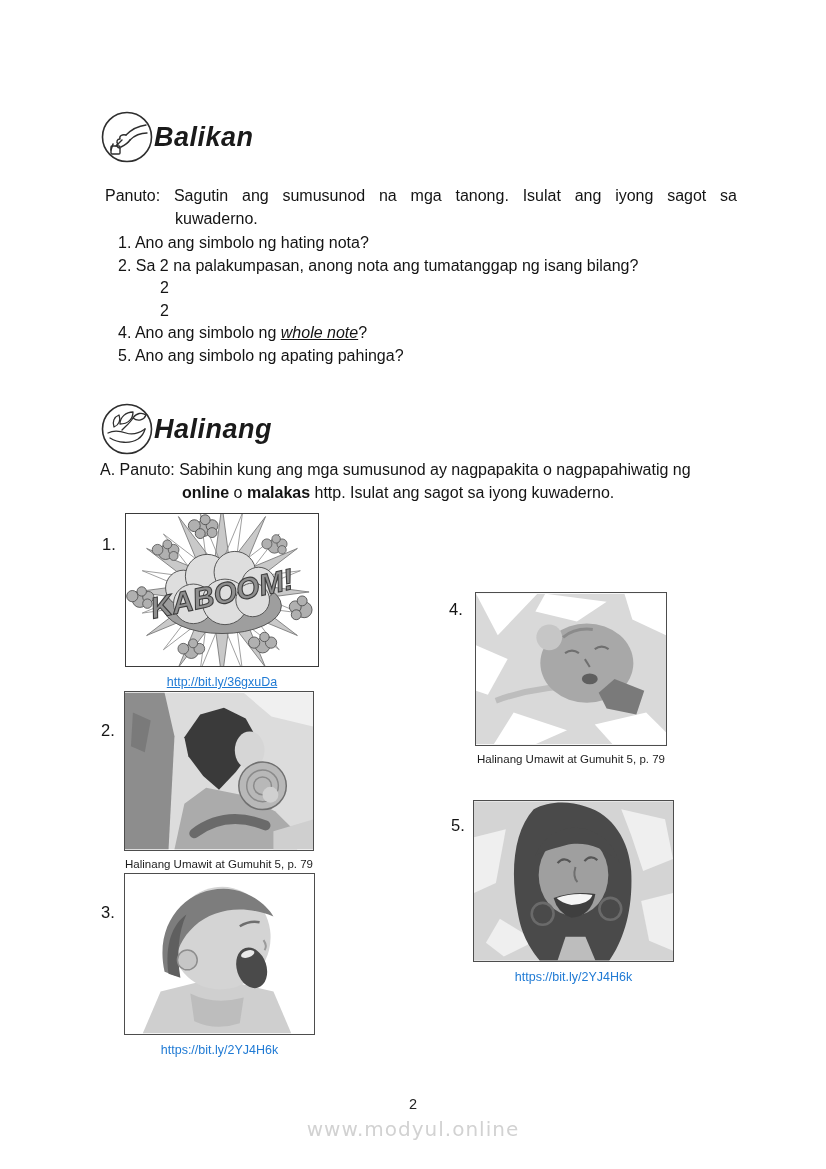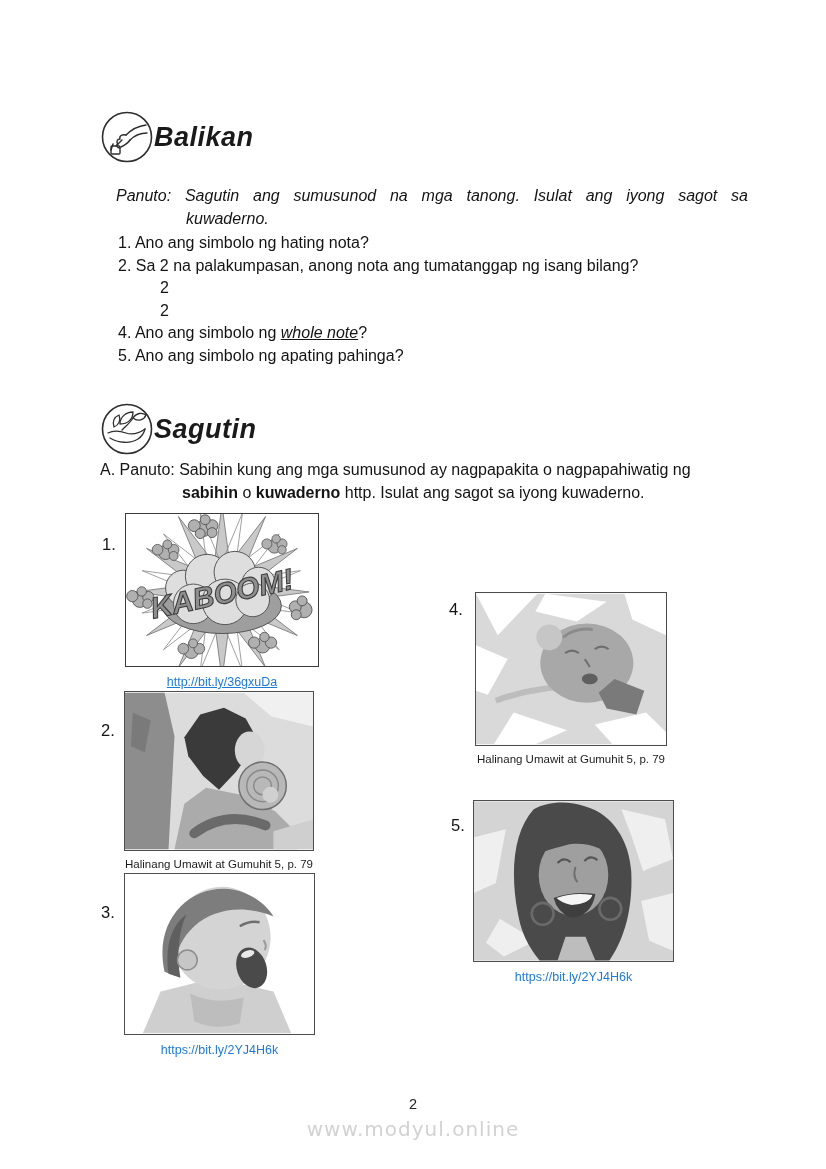--- a/index.html
+++ b/index.html
@@ -10,21 +10,21 @@
   }
   
   .section-head{position:absolute;display:flex;align-items:center;}
   .section-head .head-title{margin:0;font-size:27px;font-weight:bold;font-style:italic;letter-spacing:.5px;color:#1a1a1a;}
   #balikan-head{left:100px;top:110px;}
   #tuklasin-head{left:100px;top:402px;}
   .circle-icon{width:54px;height:54px;flex:0 0 auto;}
 
   
   .para{position:absolute;font-size:16px;line-height:23px;color:#141414;}
-  #panuto1{left:116px;top:184px;width:632px;font-style:italic;}
+  #panuto1{left:105px;top:184px;width:632px;}
   #panuto1 .jline{text-align:justify;text-align-last:justify;}
   #panuto1 .l2{padding-left:70px;}
   #panutoA{left:100px;top:458px;width:648px;}
   #panutoA .l2{padding-left:82px;}
   .bold{font-weight:bold;}
 
   
   .questions{position:absolute;left:118px;top:232px;width:630px;font-size:16px;line-height:22.6px;}
   .q-sub{padding-left:42px;}
   .ital{font-style:italic;text-decoration:underline;}
@@ -84,26 +84,26 @@
       <circle cx="27" cy="27" r="24.5" fill="none" stroke="#2e2e2e" stroke-width="1.6"></circle>
       <g fill="none" stroke="#2e2e2e" stroke-width="1.3" stroke-linecap="round" stroke-linejoin="round">
         <path d="M8,31 C14,28 20,29 26,31 C32,33 38,32 45,27"></path>
         <path d="M10,36 C18,41 30,42 38,37 C41,35 44,31 45,27"></path>
         <path d="M20,22 C20,15 26,10 33,10 C33,17 28,22 20,22 Z"></path>
         <path d="M33,16 C36,11 42,10 46,13 C44,18 38,20 33,16 Z"></path>
         <path d="M14,25 C12,20 14,15 19,13 C21,18 19,23 14,25 Z"></path>
         <path d="M22,28 C26,24 30,21 33,16"></path>
       </g>
     </svg>
-    <h2 class="head-title">Sagutin</h2>
+    <h2 class="head-title">Halinang</h2>
   </div>
 
   <div class="para" id="panutoA">
     <div>A. Panuto: Sabihin kung ang mga sumusunod ay nagpapakita o nagpapahiwatig ng</div>
-    <div class="l2"><span class="bold">sabihin</span><span> o </span><span class="bold">kuwaderno</span><span> http. Isulat ang sagot sa iyong kuwaderno.</span></div>
+    <div class="l2"><span class="bold">online</span><span> o </span><span class="bold">malakas</span><span> http. Isulat ang sagot sa iyong kuwaderno.</span></div>
   </div>
 
   <figure class="fig" style="left:125px;top:513px;width:194px;margin:0;">
     <span class="fig-num" style="left:-23px;top:22px;">1.</span>
     <div class="frame" style="height:152px;border-color:#3a3a3a;">
       <svg viewBox="0 0 194 152">
         <rect width="194" height="152" fill="#ffffff"></rect>
         <g>
           <polygon fill="#c9c9c9" stroke="#6e6e6e" stroke-width="0.8" points="185,78 126,85.8 173.2,122 118.2,99.2 141,154.2 104.8,107 97,166 89.2,107 53,154.2 75.8,99.2 20.8,122 68,85.8 9,78 68,70.2 20.8,34 75.8,56.8 53,1.8 89.2,49 97,-10 104.8,49 141,1.8 118.2,56.8 173.2,34 126,70.2"></polygon>
           <polygon fill="none" stroke="#8a8a8a" stroke-width="0.8" transform="rotate(15 97 76) scale(0.94) translate(6 5)" points="185,78 126,85.8 173.2,122 118.2,99.2 141,154.2 104.8,107 97,166 89.2,107 53,154.2 75.8,99.2 20.8,122 68,85.8 9,78 68,70.2 20.8,34 75.8,56.8 53,1.8 89.2,49 97,-10 104.8,49 141,1.8 118.2,56.8 173.2,34 126,70.2"></polygon>

